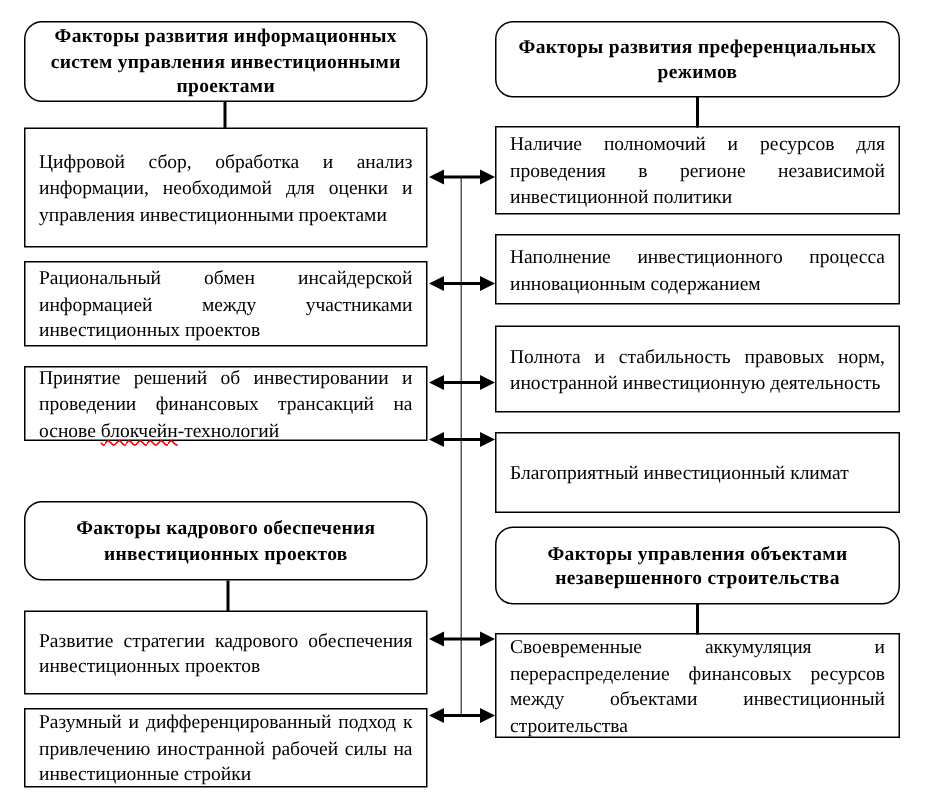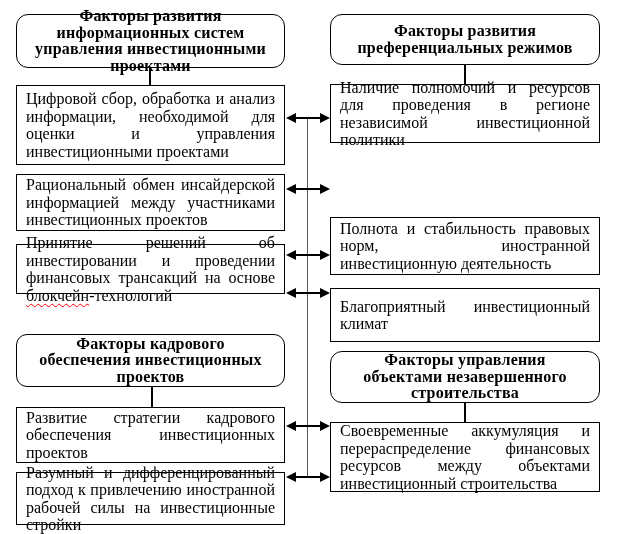--- a/index.html
+++ b/index.html
@@ -21,38 +21,38 @@
     display: flex;
     align-items: center;
   }
   .col-l { left: 16px;  width: 269px; }
   .col-r { left: 330px; width: 270px; }
 
   .box .txt {
     margin: 0;
     width: 100%;
     padding: 0 9px;
-    font-size: 16px;
+    font-size: 13px;
     line-height: 17.5px;
     text-align: justify;
   }
   .hdr { border-radius: 12px; }
   .hdr .txt {
     text-align: center;
     font-weight: bold;
     padding: 0 12px;
     line-height: 16.5px;
     letter-spacing: 0.2px;
   }
 
   .lh1 { top: 14px;  height: 54px; }
   .l1  { top: 85px;  height: 80px; }
   .l2  { top: 174px; height: 57px; }
   .l3  { top: 244px; height: 50px; }
-  .lh2 { top: 334px; height: 53px; border-radius: 11px; }
+  .lh2 { top: 334px; height: 53px; }
   .l4  { top: 407px; height: 56px; }
   .l5  { top: 472px; height: 53px; }
 
   .rh1 { top: 14px;  height: 51px; }
   .r1  { top: 84px;  height: 59px; }
   .r2  { top: 156px; height: 47px; }
   .r3  { top: 217px; height: 58px; }
   .r4  { top: 288px; height: 54px; }
   .rh2 { top: 351px; height: 52px; }
   .r5  { top: 422px; height: 70px; }
@@ -120,20 +120,23 @@
   <div class="box hdr col-r rh1">
     <p class="txt">Факторы развития преференциальных режимов</p>
   </div>
 
   <div class="box col-l l5">
     <p class="txt">Разумный и дифференцированный подход к привлечению иностранной рабочей силы на инвестиционные стройки</p>
   </div>
   <div class="box col-r r1">
     <p class="txt">Наличие полномочий и ресурсов для проведения в регионе независимой инвестиционной политики</p>
   </div>
+  <div class="box col-r r2">
+    <p class="txt">Наполнение инвестиционного процесса инновационным содержанием</p>
+  </div>
   <div class="box col-r r3">
     <p class="txt">Полнота и стабильность правовых норм, иностранной инвестиционную деятельность</p>
   </div>
   <div class="box col-r r4">
     <p class="txt">Благоприятный инвестиционный климат</p>
   </div>
   <div class="box hdr col-r rh2">
     <p class="txt">Факторы управления объектами незавершенного строительства</p>
   </div>
   <div class="box col-r r5">

